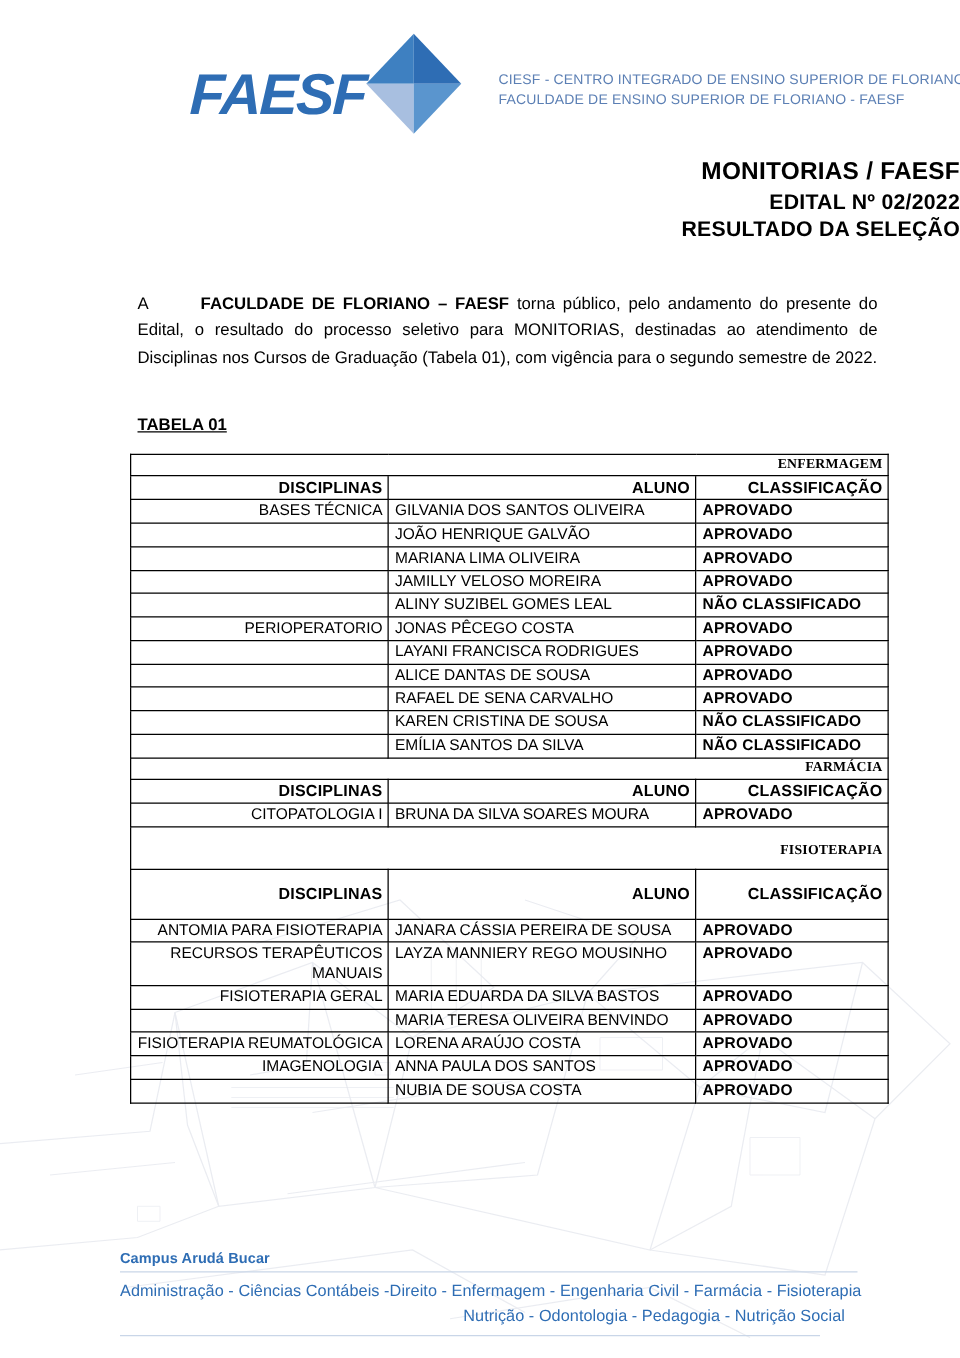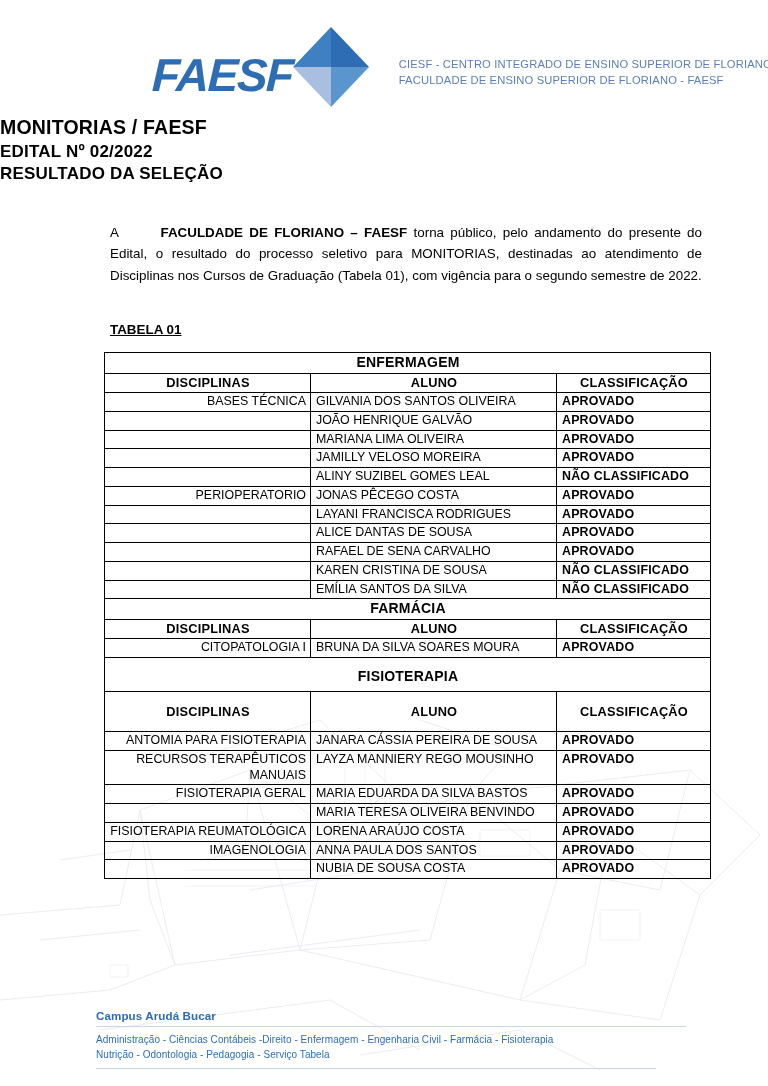--- a/index.html
+++ b/index.html
@@ -72,22 +72,22 @@
   .org-line {
     font-family: "Liberation Sans", sans-serif;
     font-size: 11.2px;
     color: #5B7FB4;
     letter-spacing: 0.15px;
     white-space: nowrap;
   }
 
   
   .title-block {
-    text-align: left;
-    margin-top: 7px;
+    text-align: right;
+    margin-top: 17px;
   }
   .title-line {
     font-weight: bold;
     letter-spacing: 0.2px;
     line-height: 1.32;
   }
   .title-1 { font-size: 19.5px; }
   .title-2 { font-size: 17px; }
   .title-3 { font-size: 17px; }
 
@@ -123,29 +123,30 @@
     vertical-align: top;
     line-height: 1.27;
     background: transparent;
   }
   col.c-disc { width: 206px; }
   col.c-alu  { width: 246px; }
   col.c-cls  { width: 154px; }
 
   td.course-head {
     background: #DDDCC7;
-    text-align: center;
-    font-weight: bold;
-    font-size: 14px;
+    text-align: right;
+    font-weight: bold;
+    font-size: 11px;
     padding: 2px 0 3px 0;
     letter-spacing: 0.2px;
+    font-family: Liberation Serif, serif;
   }
   td.col-head {
     background: #DDDCC7;
-    text-align: center;
+    text-align: right;
     font-weight: bold;
     font-size: 12.8px;
     padding: 2px 0 3px 0;
     letter-spacing: 0.2px;
   }
   td.disc { text-align: right; }
   td.aluno { text-align: left; }
   td.cls {
     font-weight: bold;
     letter-spacing: 0.2px;
@@ -168,25 +169,26 @@
     color: #2E6DB4;
     letter-spacing: 0.1px;
   }
   .courses-rule {
     height: 1px;
     background: #C9D6E8;
     width: 590px;
     margin: 4px 0 5px 0;
   }
   .courses {
-    font-size: 10px;
+    font-size: 13px;
     color: #2E6DB4;
     line-height: 1.5;
     letter-spacing: 0.05px;
     white-space: nowrap;
+    text-align: right;
   }
   .addr-rule {
     height: 1px;
     background: #C9D6E8;
     width: 560px;
     margin: 6px 0 5px 0;
   }
   .address {
     font-size: 11.4px;
     color: #2E6DB4;
@@ -391,17 +393,17 @@
             <td class="cls">APROVADO</td>
           </tr>
         </tbody>
     </table>
   </div>
 
   <div class="footer">
     <div class="campus">Campus Arudá Bucar</div>
     <div class="courses-rule"></div>
     <div class="courses">Administração - Ciências Contábeis -Direito - Enfermagem - Engenharia Civil - Farmácia - Fisioterapia</div>
-    <div class="courses">Nutrição - Odontologia - Pedagogia - Serviço Tabela</div>
+    <div class="courses">Nutrição - Odontologia - Pedagogia - Nutrição Social</div>
     <div class="addr-rule"></div>
   </div>
 
 </div>
 
 </body></html>

